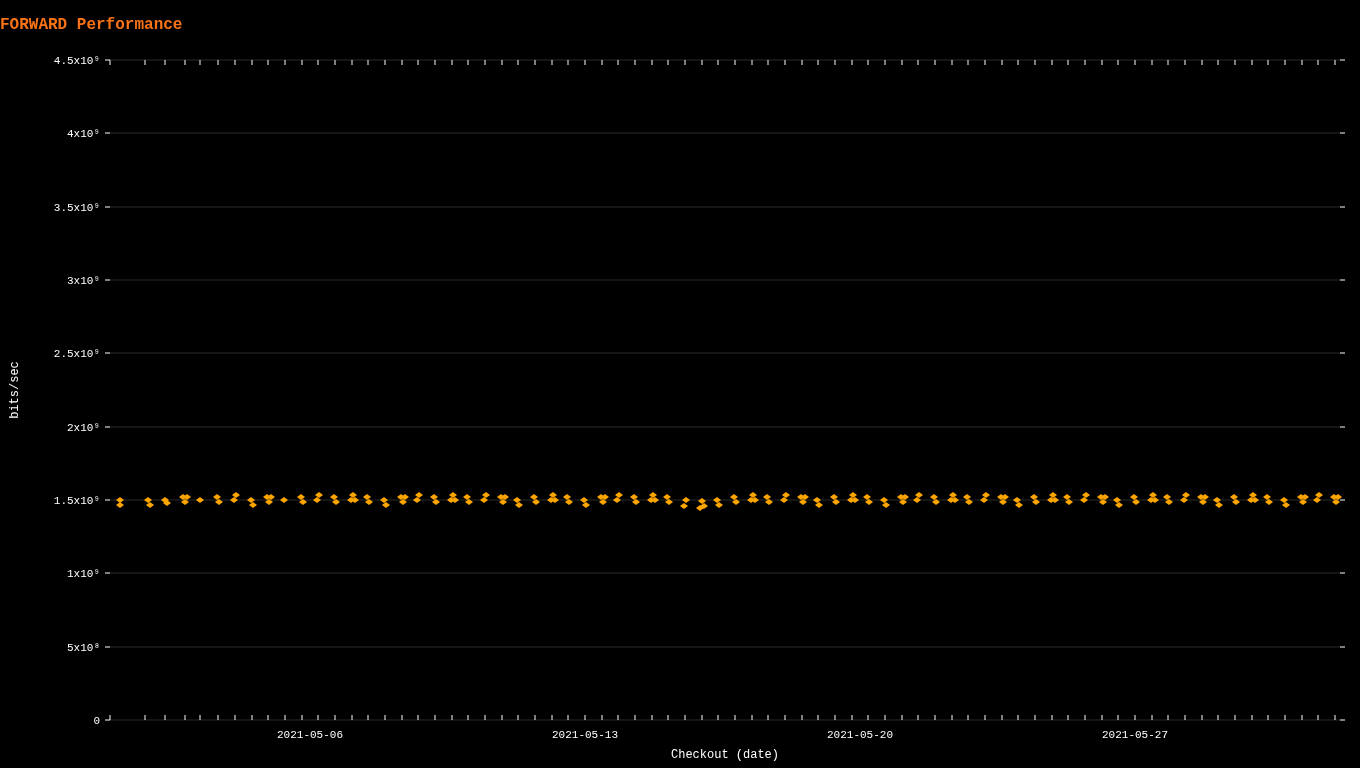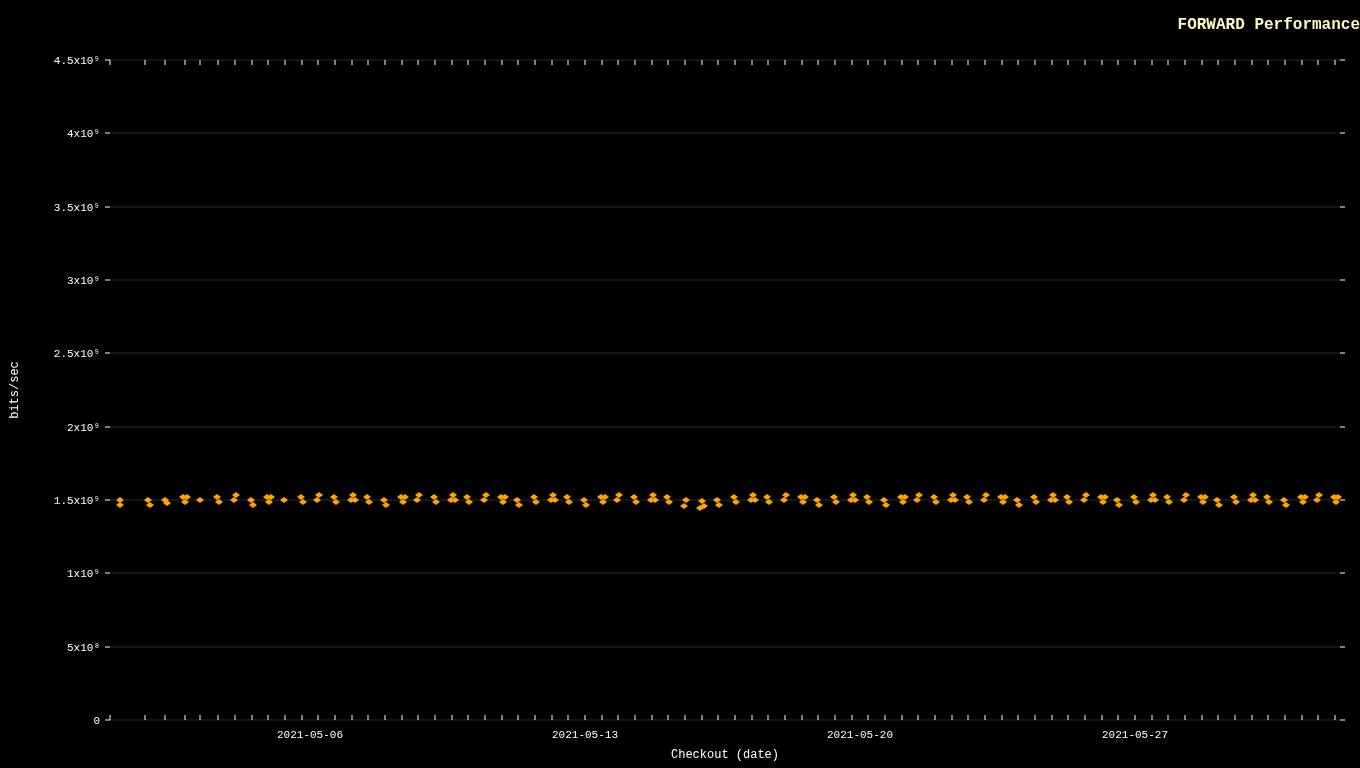--- a/index.html
+++ b/index.html
@@ -15,24 +15,24 @@
       width: 1360px;
       height: 768px;
       position: relative;
       background: #000;
     }
     .chart-title {
       position: absolute;
       top: 16px;
       left: 0;
       right: 0;
-      text-align: right;
+      text-align: left;
       font-size: 16px;
       font-weight: bold;
-      color: #fef9c3;
+      color: #f97316;
     }
     svg.chart-svg {
       position: absolute;
       top: 0;
       left: 0;
       width: 1360px;
       height: 768px;
     }
   </style>
 </head>

